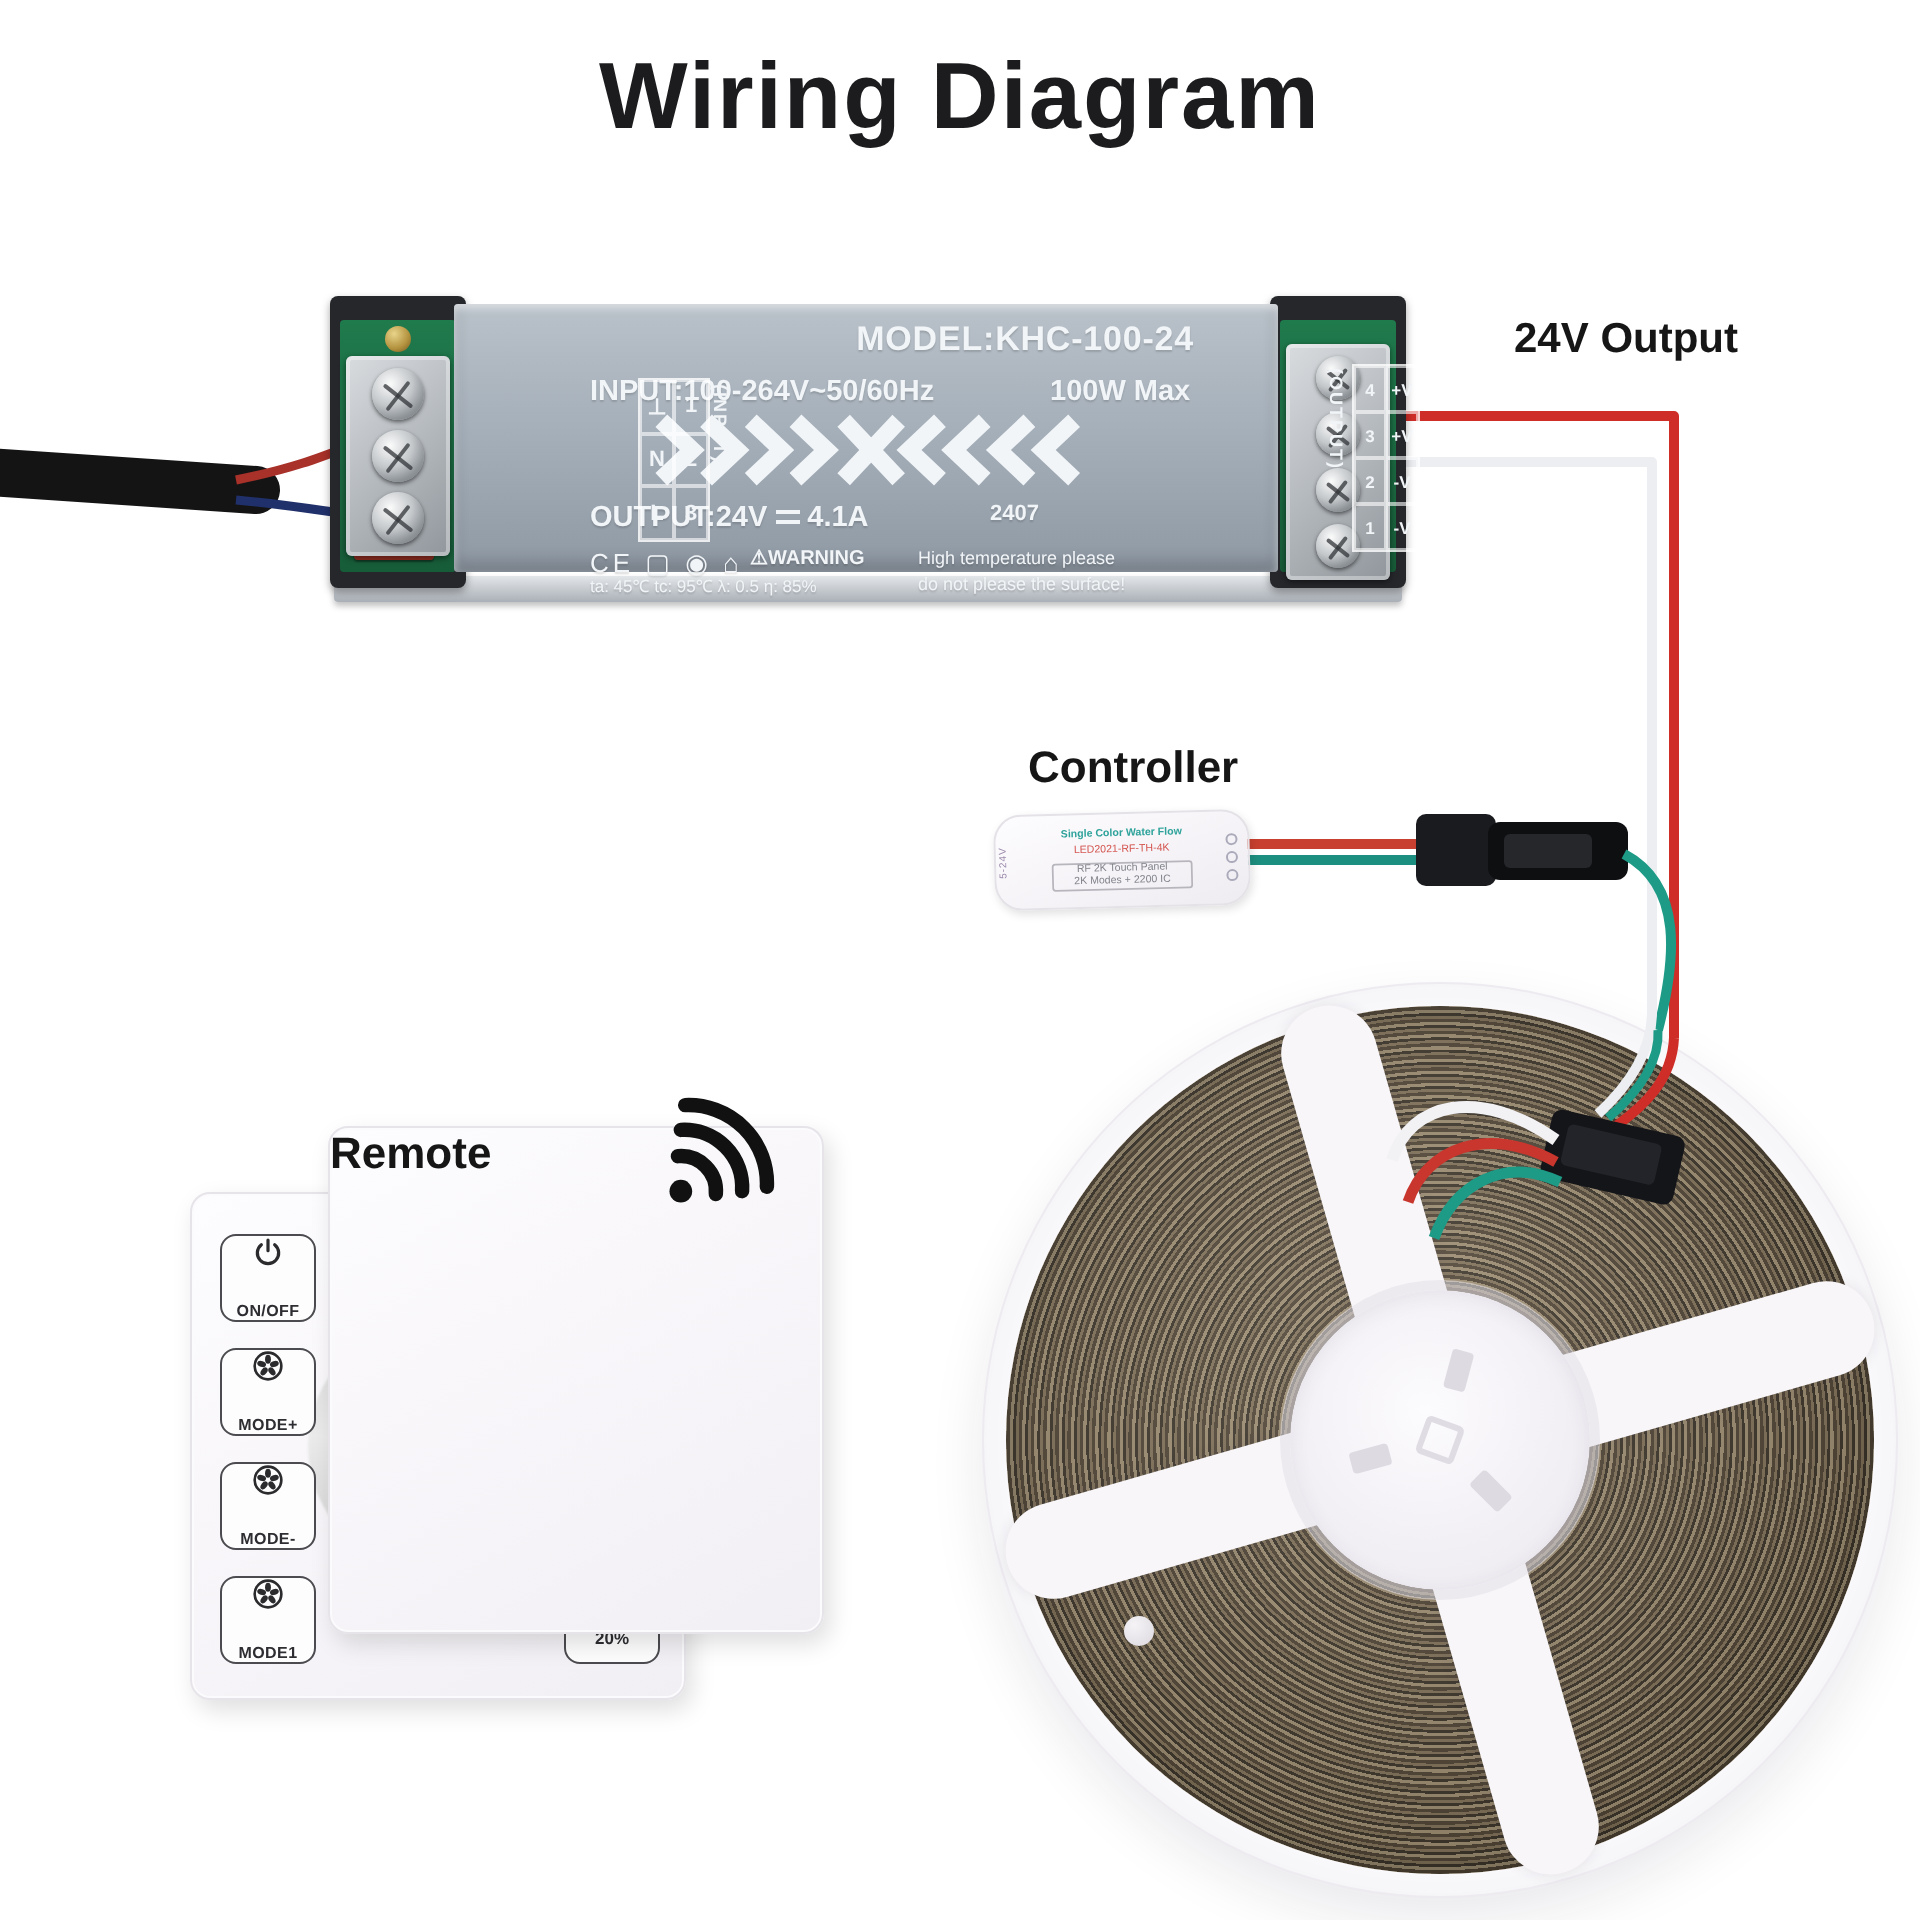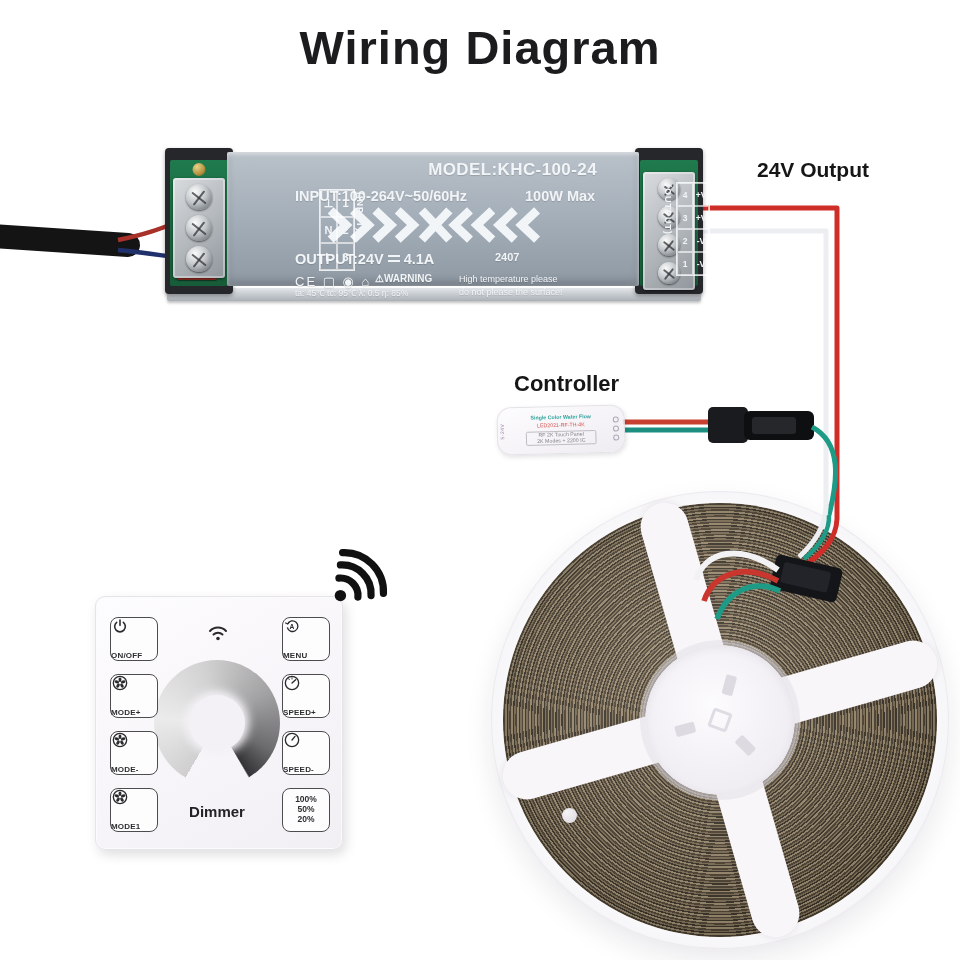--- a/index.html
+++ b/index.html
@@ -114,21 +114,21 @@
             border:3px solid #e0dce4;border-radius:3px;transform:translate(-50%,-50%) rotate(20deg);}
   .rim-dot{position:absolute;left:70px;top:316px;width:15px;height:15px;border-radius:50%;
            background:radial-gradient(circle at 35% 30%,#f5f3f6,#dcd8df);}
 
   
   .remote{position:absolute;left:95px;top:596px;width:246px;height:252px;z-index:3;
           background:linear-gradient(150deg,#fdfcfe 0%,#f2eff4 100%);
           border:1px solid #e6e3e9;border-radius:10px;
           box-shadow:3px 5px 12px rgba(0,0,0,.13), inset 0 0 0 1px #fbfafc;}
   .rbtn{position:absolute;width:46px;height:42px;border:1.4px solid #4c4c50;border-radius:8px;
-        background:#fdfdfe;display:flex;flex-direction:column;justify-content:center;gap:17px;}
+        background:#fdfdfe;display:flex;flex-direction:column;align-items:center;justify-content:center;gap:17px;}
   .rbtn .lbl{font-size:8px;font-weight:bold;color:#2e2e32;letter-spacing:.2px;white-space:nowrap;}
   .rbtn .pct{font-size:8.5px;font-weight:bold;color:#2e2e32;line-height:1.15;text-align:center;}
   .colL{left:14px;} .colR{left:186px;}
   .row0{top:20px;} .row1{top:77px;} .row2{top:134px;} .row3{top:191px;}
   .wheel{position:absolute;left:58px;top:63px;width:126px;height:126px;border-radius:50%;
          background:conic-gradient(from 210deg,
             #cfcfcf 0%, #ebebeb 18%, #d2d2d2 38%, #a2a2a4 58%, #6c6c6e 74%, #343436 83%,
             rgba(255,255,255,0) 83.4%, rgba(255,255,255,0) 100%);
          filter:blur(.4px);}
   .wheel-hole{position:absolute;left:50%;top:50%;width:56px;height:56px;transform:translate(-50%,-50%);
@@ -389,14 +389,15 @@
       <div class="pct">
         <div>100%</div>
         <div>50%</div>
         <div>20%</div>
       </div>
     </div>
   </div>
 
   <div class="anno output">24V Output</div>
   <div class="anno controller">Controller</div>
+  <div class="anno remote">Remote</div>
 
 </div>
 
 </body></html>

